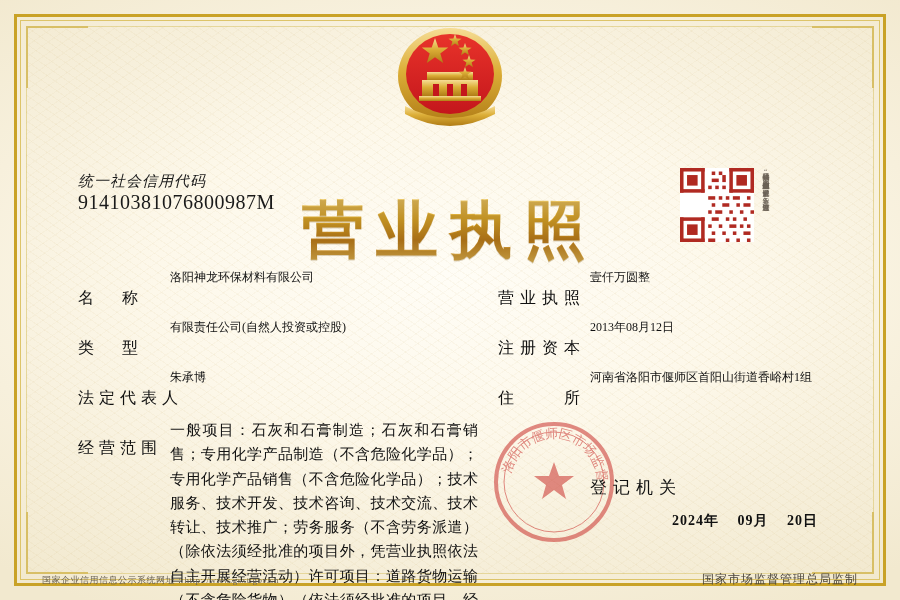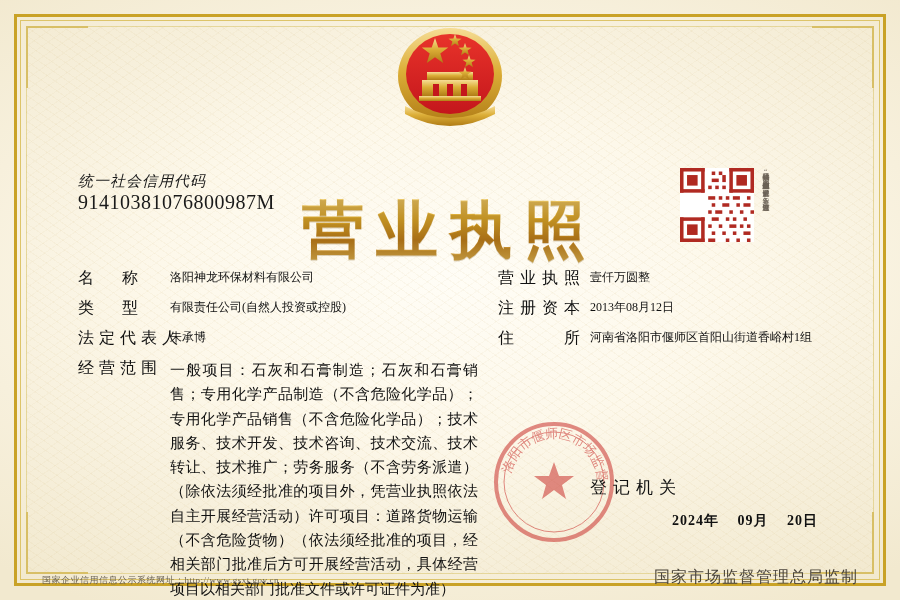--- a/index.html
+++ b/index.html
@@ -145,20 +145,21 @@
     align-items: flex-start;
     margin-bottom: 9px;
   }
   .row .fname {
     flex: none;
     width: 92px;
     font-size: 16px;
     color: #111;
     letter-spacing: 6px;
     white-space: nowrap;
+    margin-top: 20px;
   }
   .row .fname.wide { letter-spacing: 5px; }
   .row .fval {
     flex: 1;
     font-size: 12px;
     color: #111;
     line-height: 1.55;
   }
   .scope .fval {
     font-size: 15px;
@@ -199,21 +200,21 @@
     left: 42px;
     bottom: 13px;
     font-size: 9px;
     color: #6a6255;
     letter-spacing: 0.5px;
   }
   .footer-right {
     position: absolute;
     right: 42px;
     bottom: 12px;
-    font-size: 16px;
+    font-size: 12px;
     color: #4a443a;
     letter-spacing: 1px;
   }
 </style>
 </head>
 <body>
 
 <div class="license">
 
   <div class="border-outer"></div>

